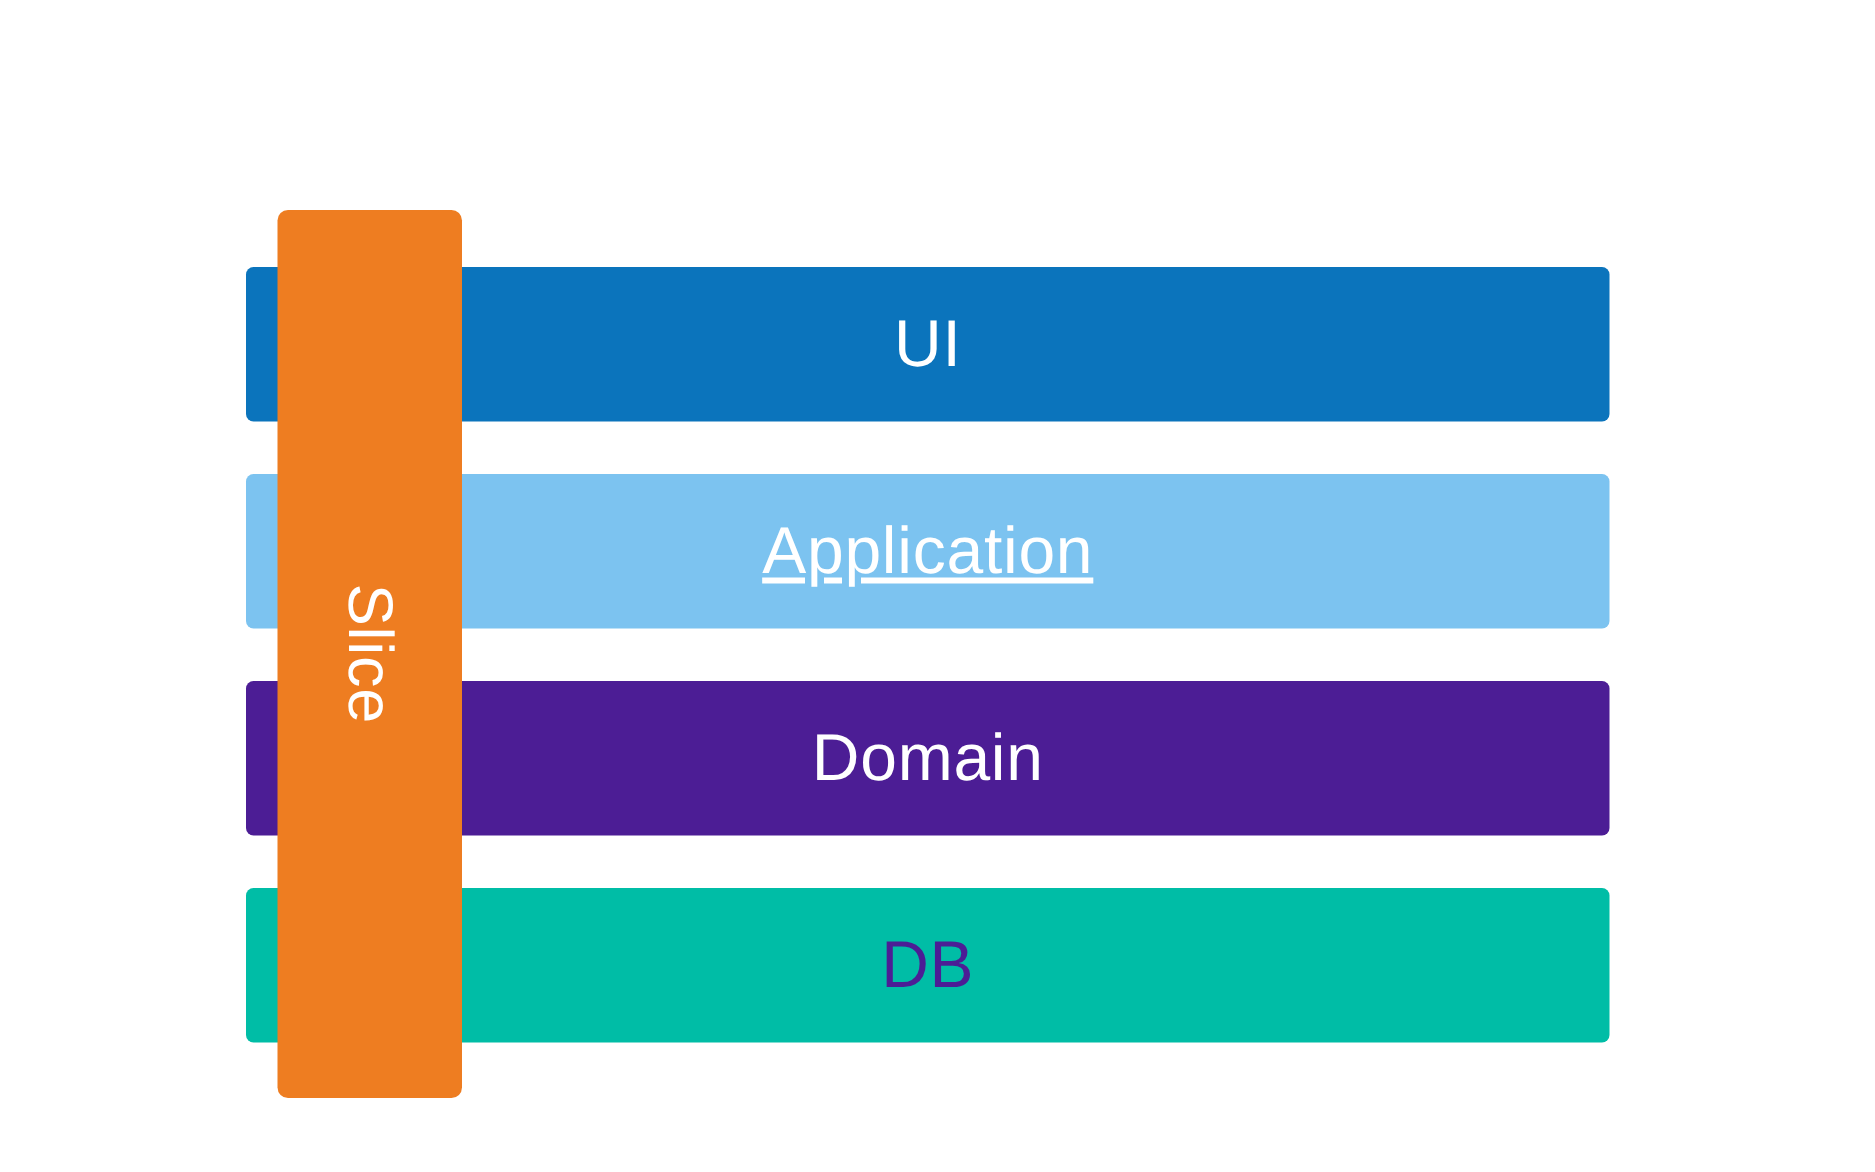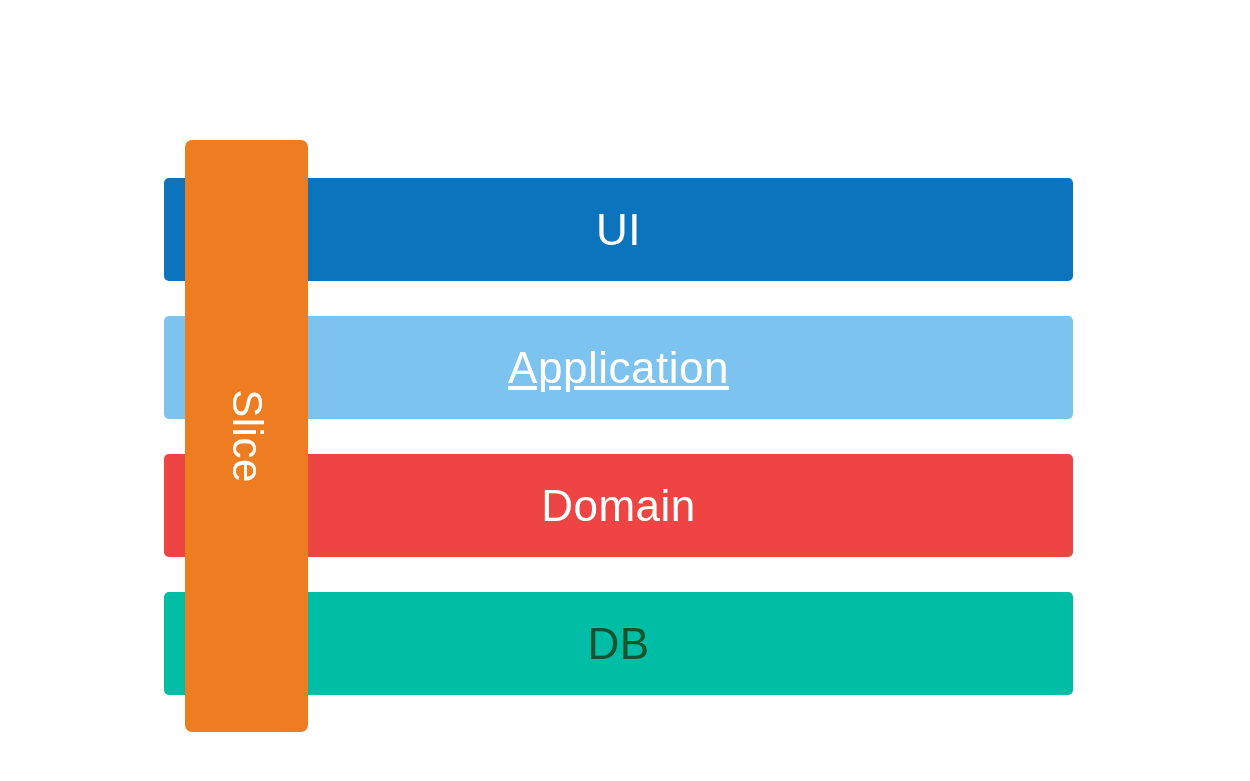--- a/index.html
+++ b/index.html
@@ -64,25 +64,25 @@
 <div class="canvas" style="background-color: rgb(255, 255, 255);">
 
   <div class="layer-bar pos-0" style="background-color: rgb(11, 116, 188);">
     <span class="layer-label" style="color: rgb(255, 255, 255);">UI</span>
   </div>
 
   <div class="layer-bar pos-1" style="background-color: rgb(124, 195, 240);">
     <span class="layer-label" style="color: rgb(255, 255, 255); text-decoration: underline;">Application</span>
   </div>
 
-  <div class="layer-bar pos-2" style="background-color: #ef4444;">
+  <div class="layer-bar pos-2" style="background-color: #4c1d95;">
     <span class="layer-label" style="color: rgb(255, 255, 255);">Domain</span>
   </div>
 
   <div class="layer-bar pos-3" style="background-color: rgb(0, 189, 166);">
-    <span class="layer-label" style="color: #14532d;">DB</span>
+    <span class="layer-label" style="color: #4c1d95;">DB</span>
   </div>
 
   <div class="slice-bar" style="background-color: rgb(238, 125, 33);">
     <span class="slice-label" style="color: rgb(255, 255, 255);">Slice</span>
   </div>
 
 </div>
 
 </body></html>

